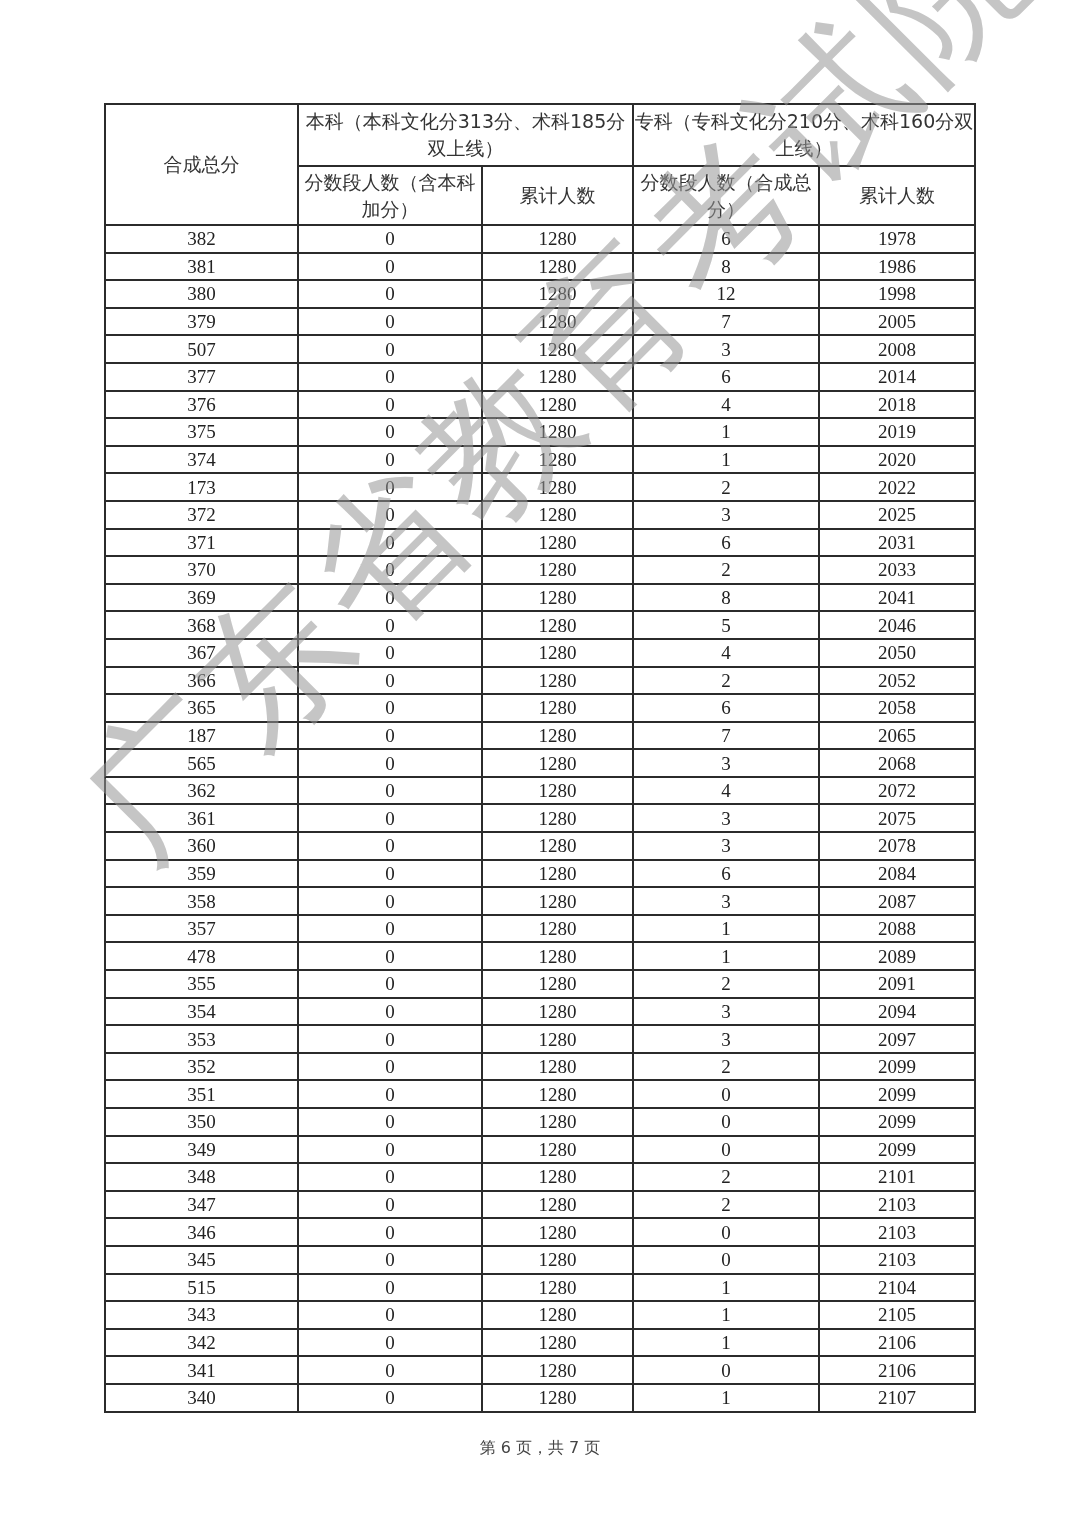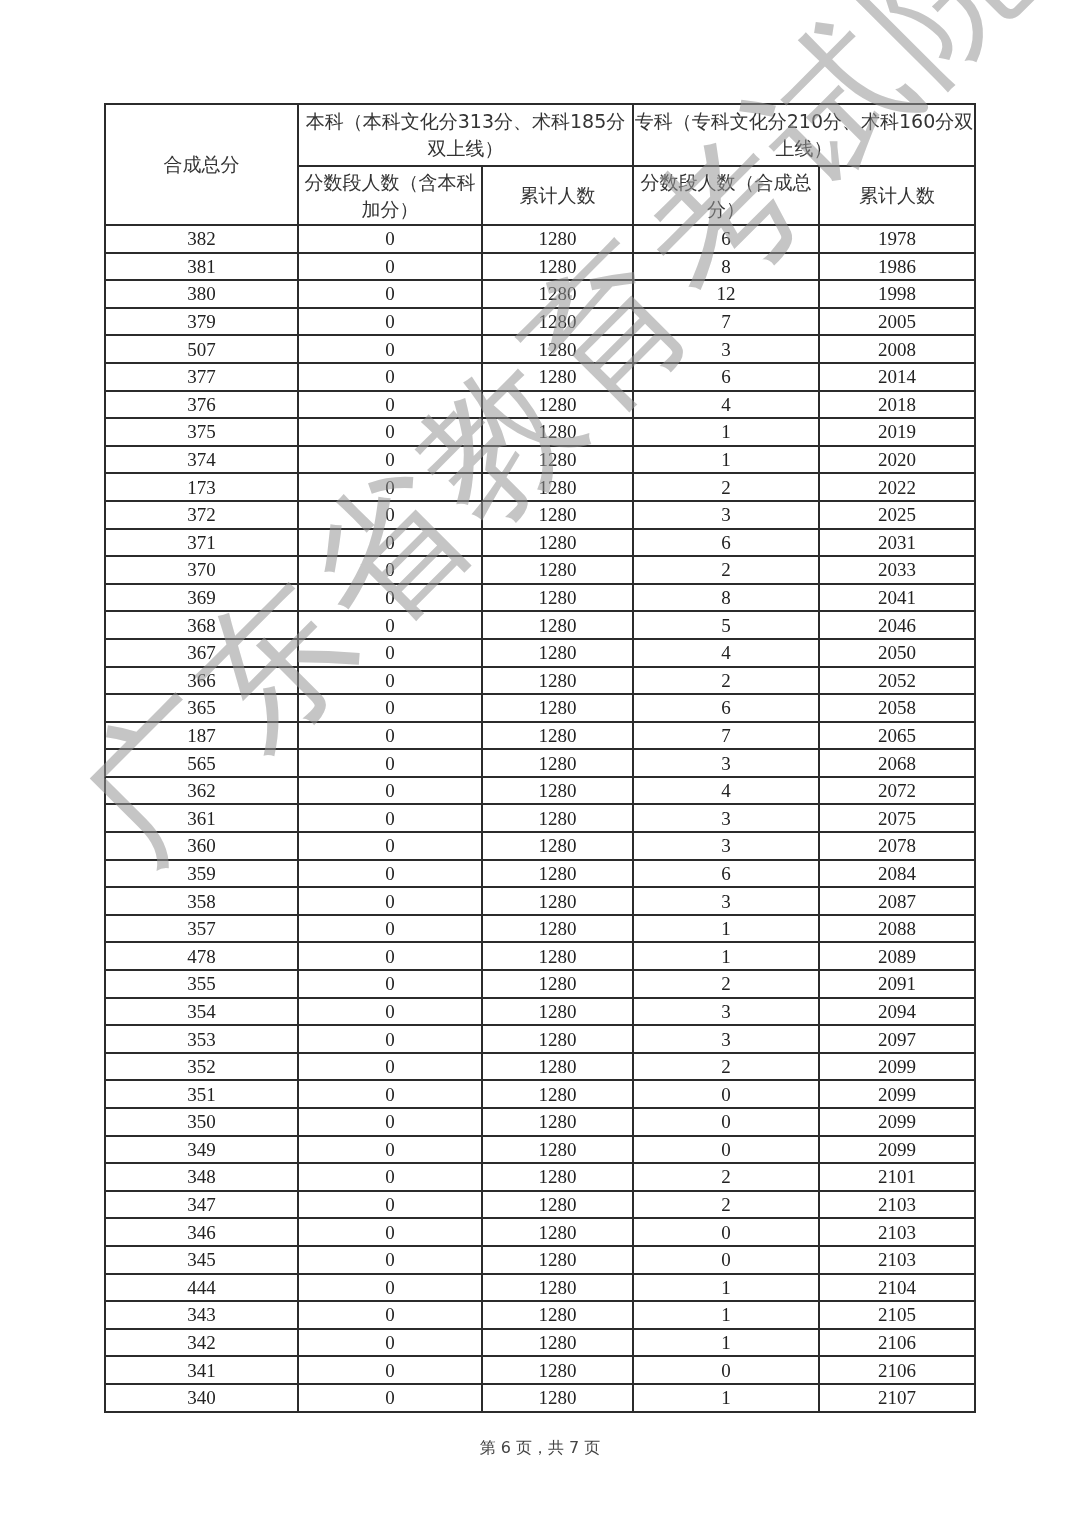--- a/index.html
+++ b/index.html
@@ -326,21 +326,21 @@
           <td>2103</td>
         </tr>
         <tr>
           <td>345</td>
           <td>0</td>
           <td>1280</td>
           <td>0</td>
           <td>2103</td>
         </tr>
         <tr>
-          <td>444</td>
+          <td>515</td>
           <td>0</td>
           <td>1280</td>
           <td>1</td>
           <td>2104</td>
         </tr>
         <tr>
           <td>343</td>
           <td>0</td>
           <td>1280</td>
           <td>1</td>

